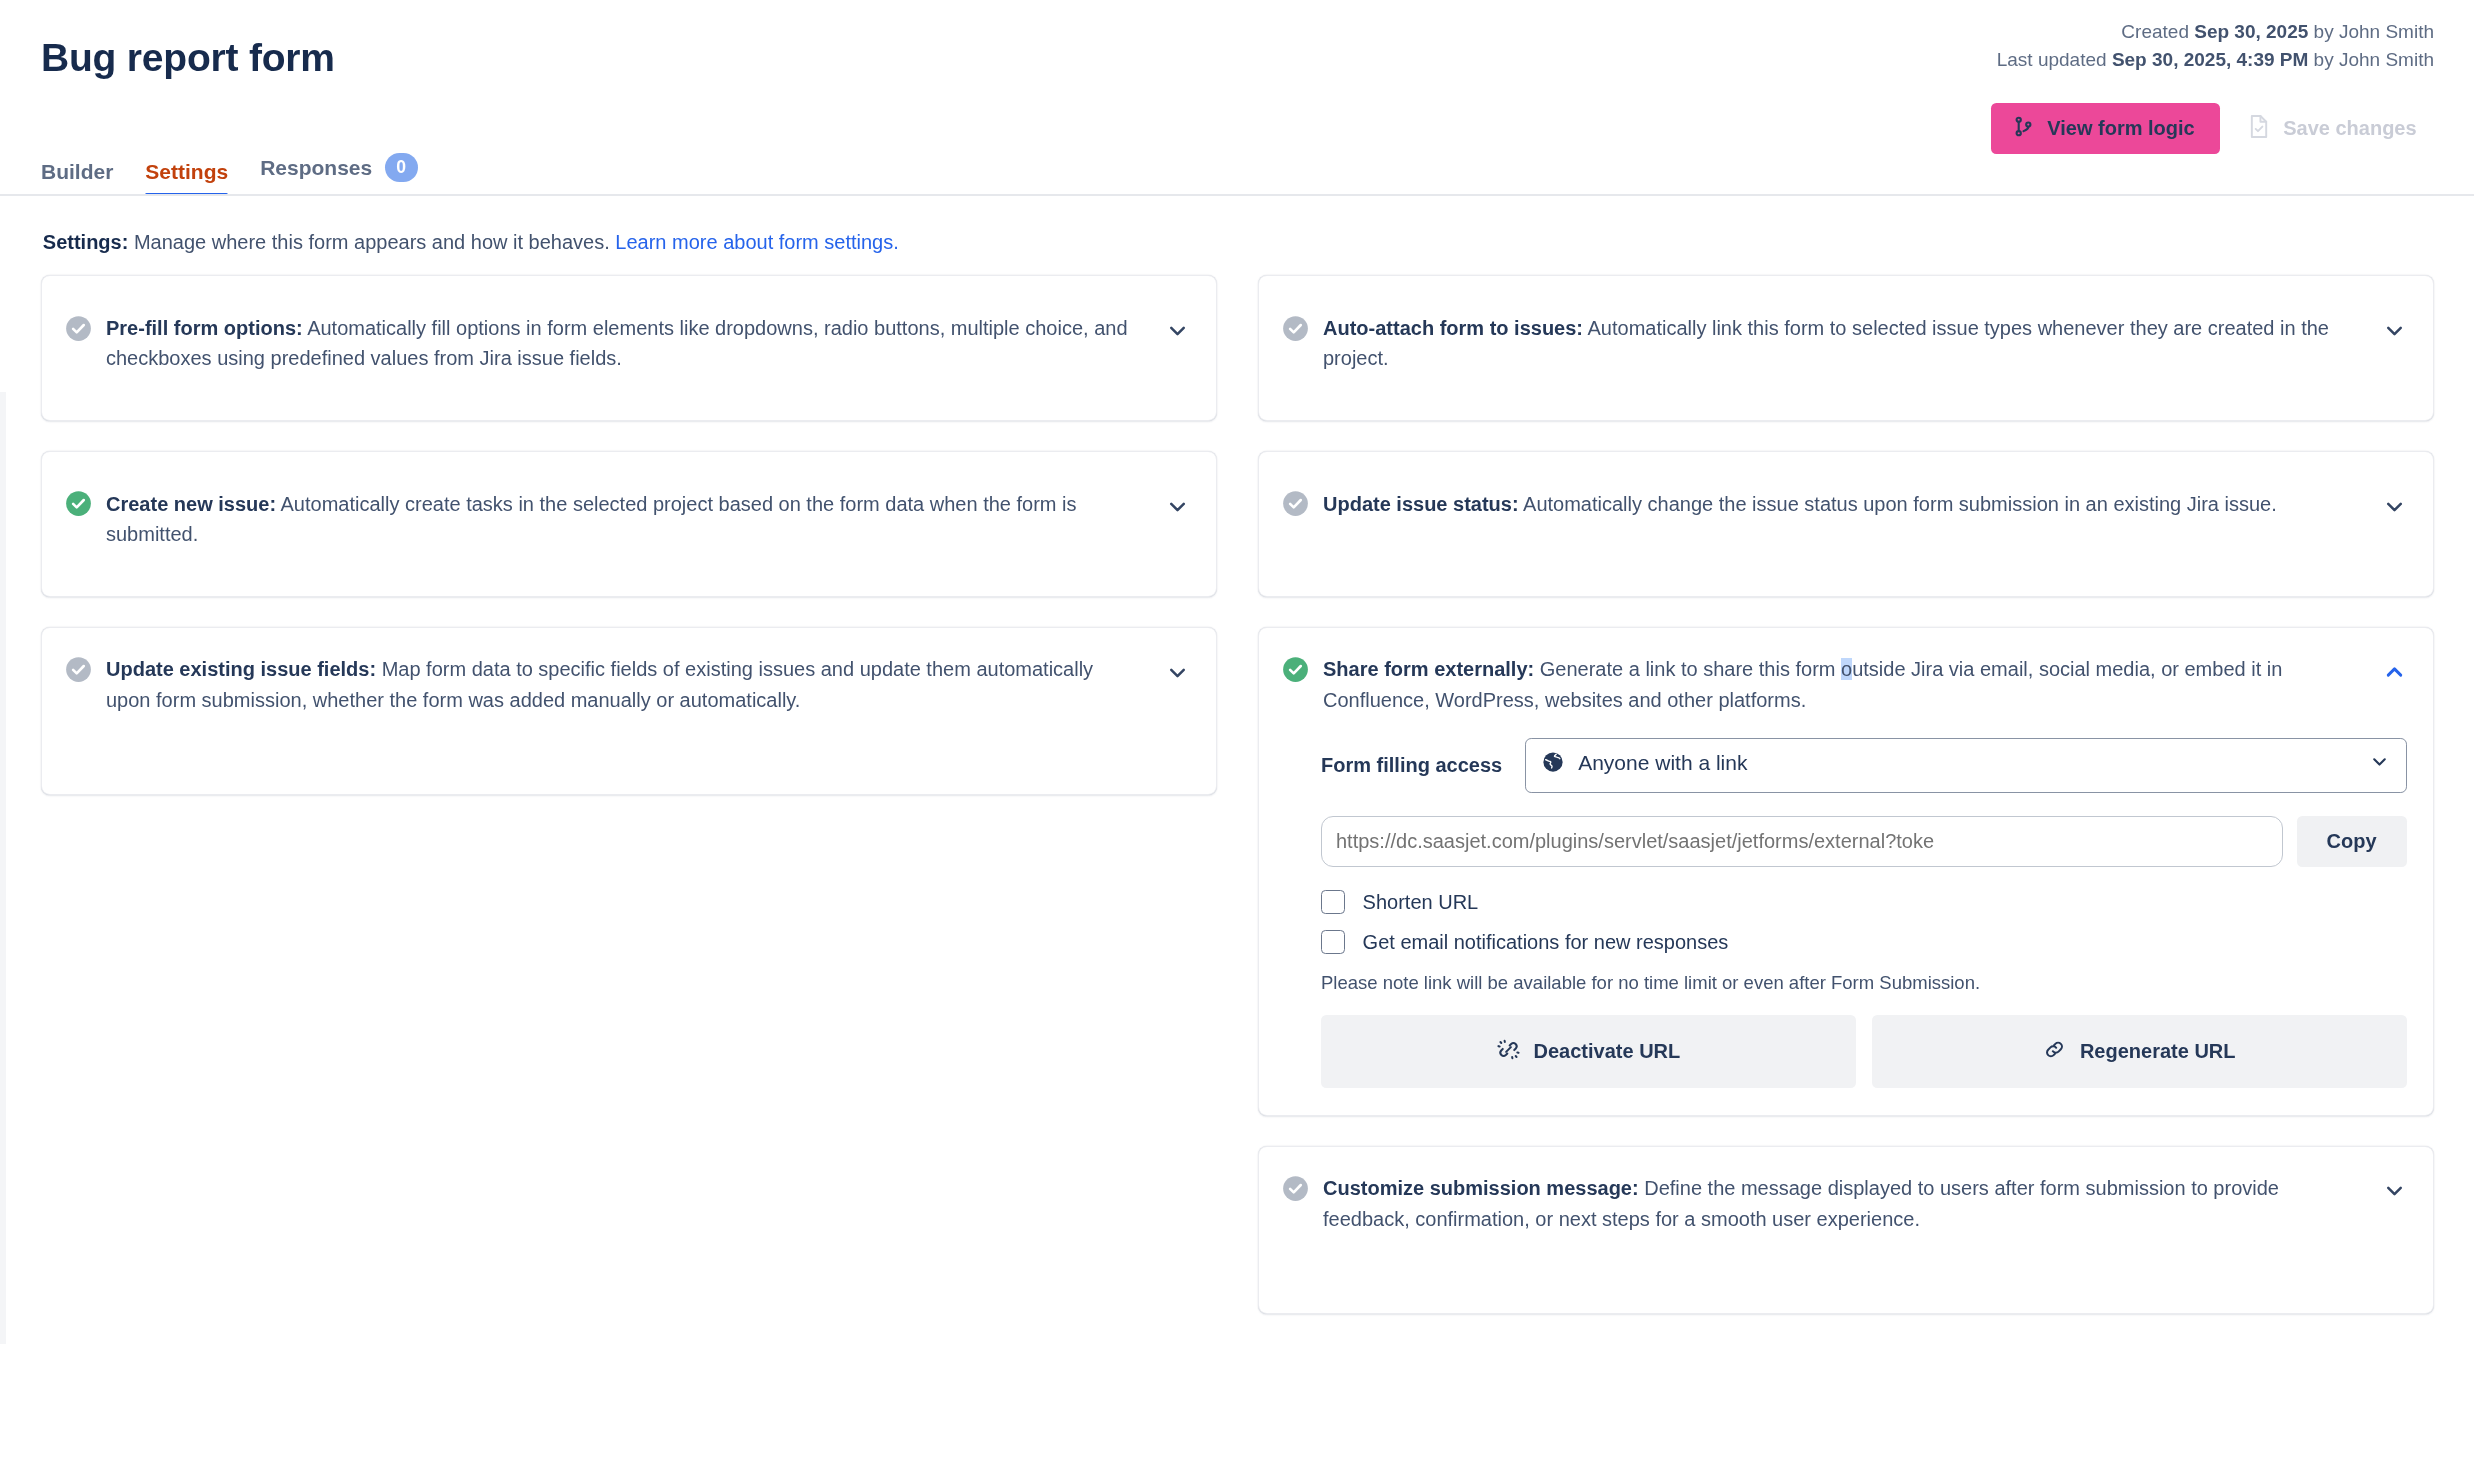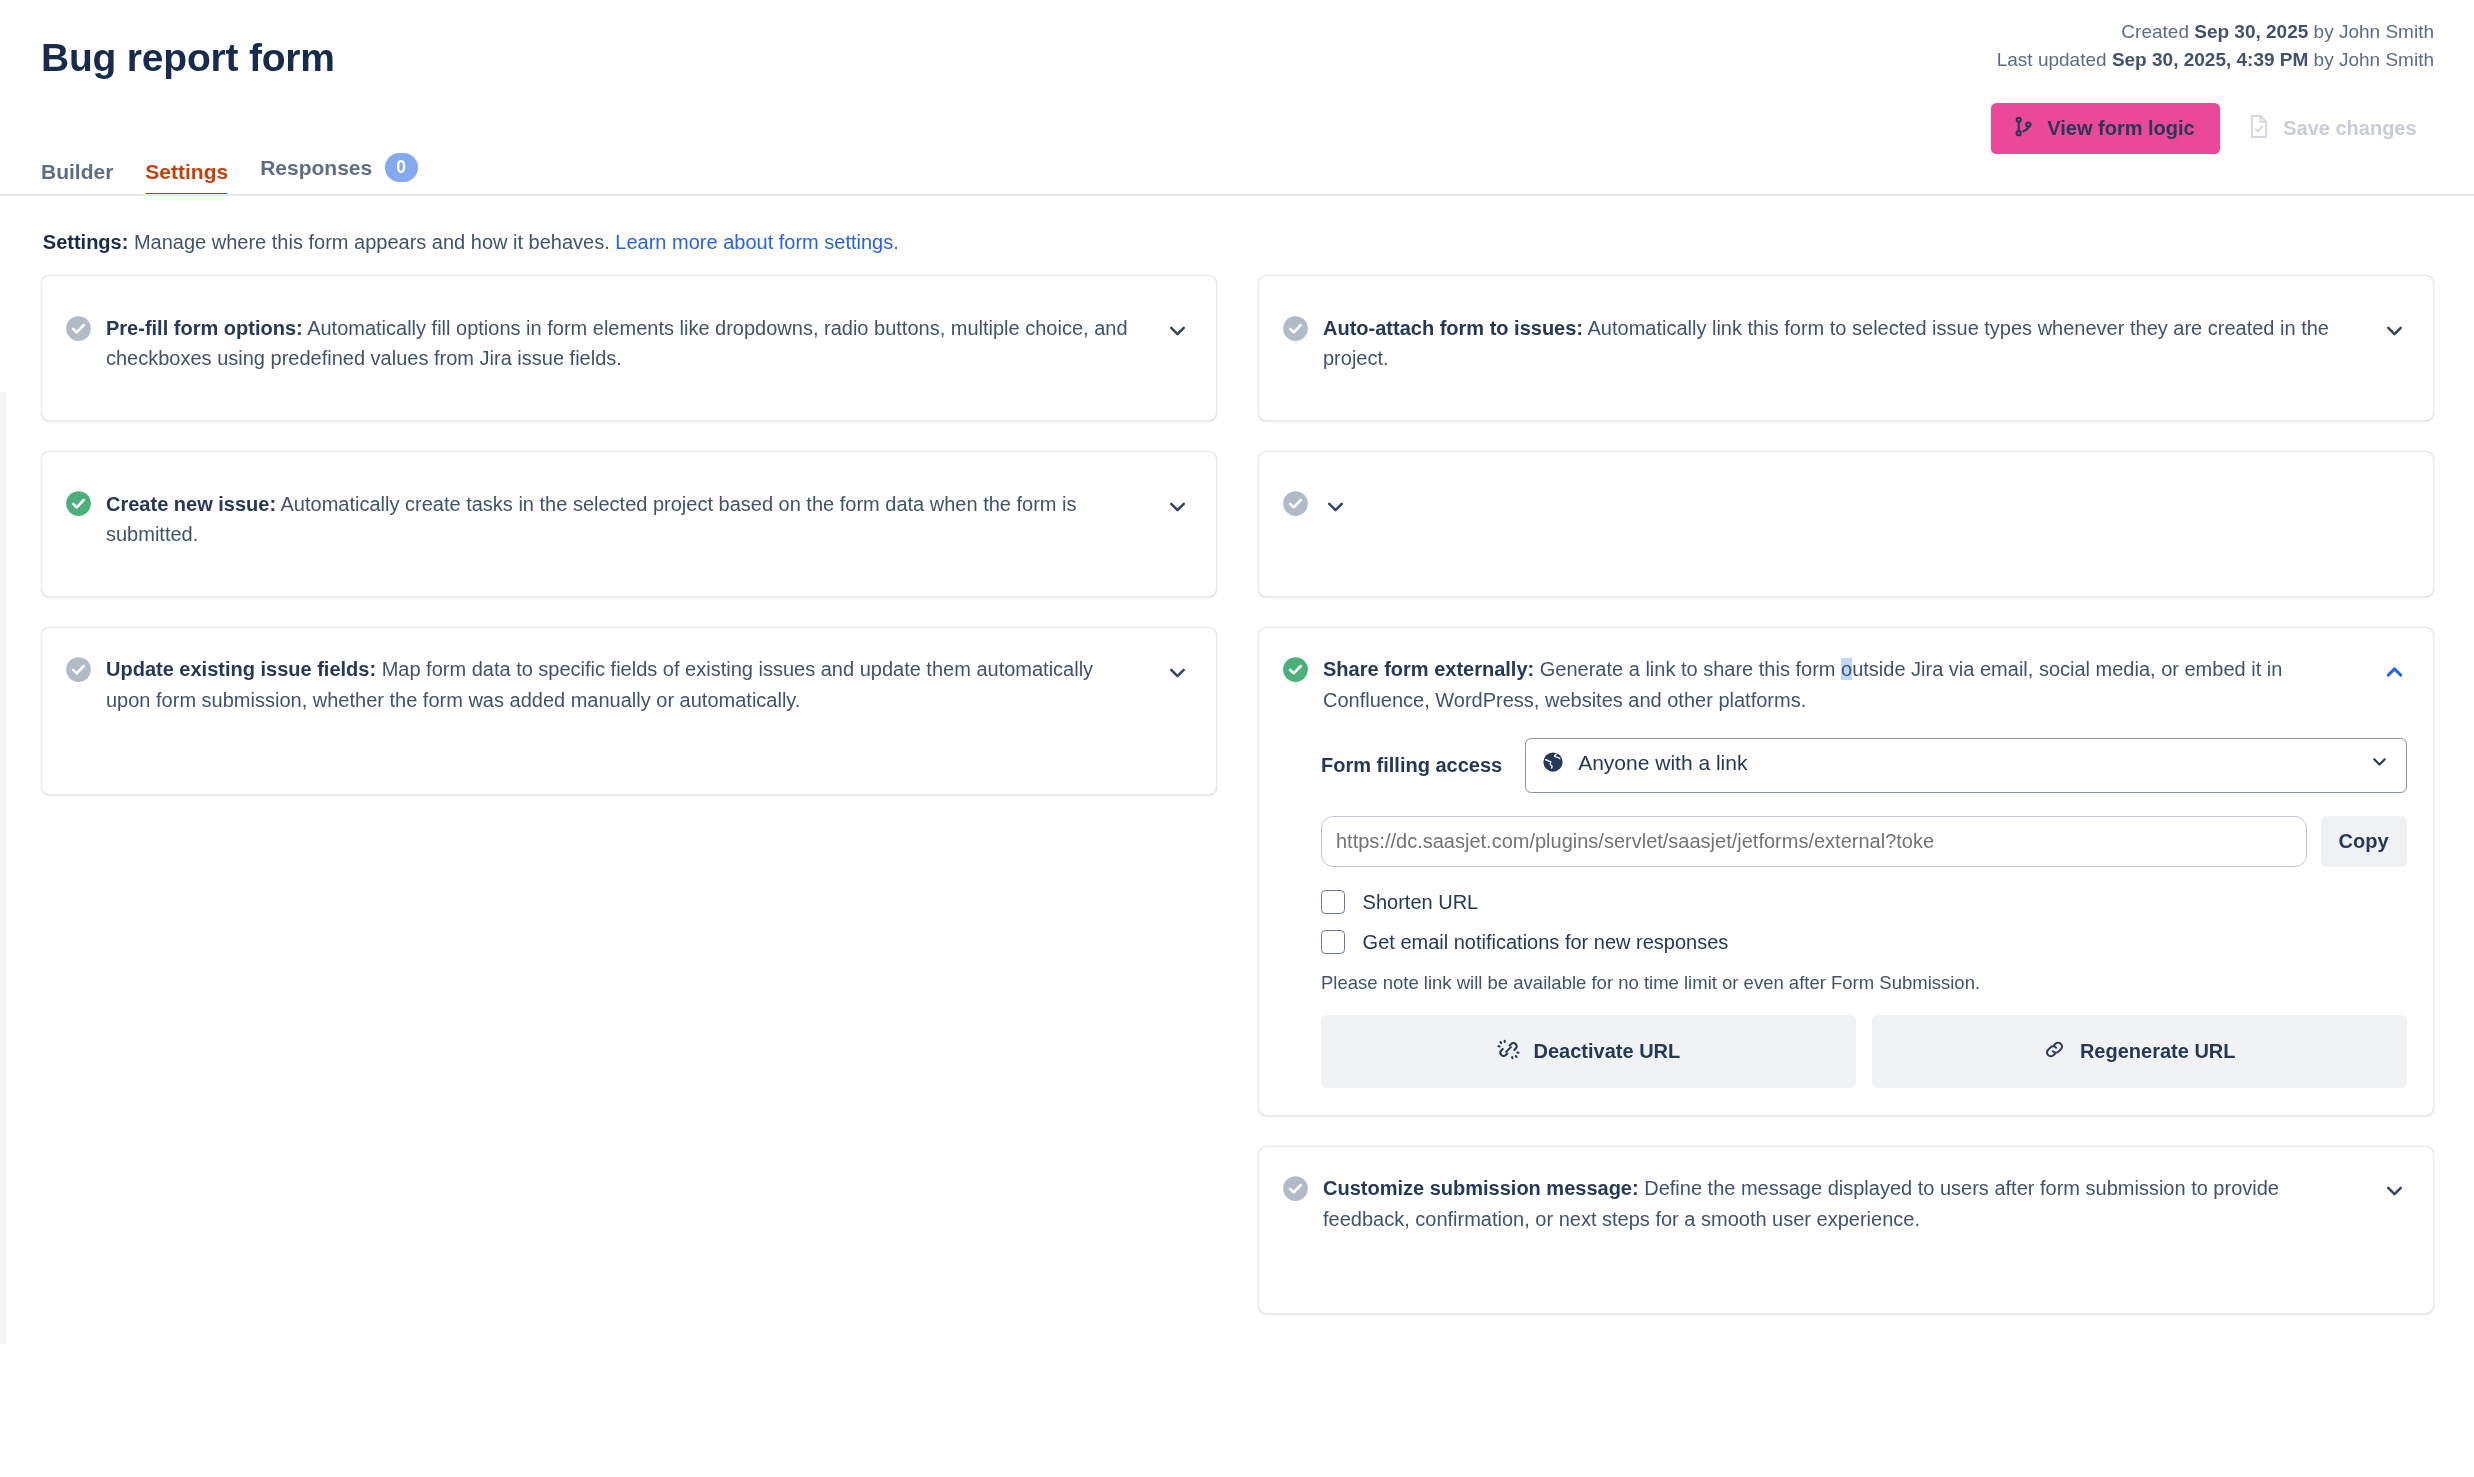--- a/index.html
+++ b/index.html
@@ -236,21 +236,21 @@
     font-family: inherit;
     height: 51px;
     min-width: 0;
   }
   .btn-copy {
     flex: 0 0 auto;
     margin-left: 14px;
     background: #f0f1f3;
     border: none;
     border-radius: 5.3px;
-    padding: 0 18px;
+    padding: 0 30px;
     font-size: 20px;
     font-weight: bold;
     color: #253858;
     font-family: inherit;
     cursor: pointer;
   }
   .cbx-row {
     display: flex;
     align-items: center;
     gap: 17.6px;
@@ -442,20 +442,23 @@
       </div>
 
       <div class="card h2">
         <div class="card-head">
           <span class="check-icon">
             <svg width="27" height="27" viewBox="0 0 24 24">
                 <circle cx="12" cy="12" r="11" fill="#b3bac5"></circle>
                 <path d="M7.2 12.3l3.2 3.2 6.3-6.6" fill="none" stroke="#ffffff" stroke-width="2.3" stroke-linecap="round" stroke-linejoin="round"></path>
               </svg>
           </span>
+          <div class="card-text">
+            <b>Update issue status:</b><span> Automatically change the issue status upon form submission in an existing Jira issue.</span>
+          </div>
           <span class="chev">
             <svg width="25" height="25" viewBox="0 0 24 24" fill="none" stroke="#344563" stroke-width="2.4" stroke-linecap="round" stroke-linejoin="round">
                 <path d="M6 9.5l6 6 6-6"></path>
               </svg>
           </span>
         </div>
       </div>
 
       <div class="card">
         <div class="card-head">

